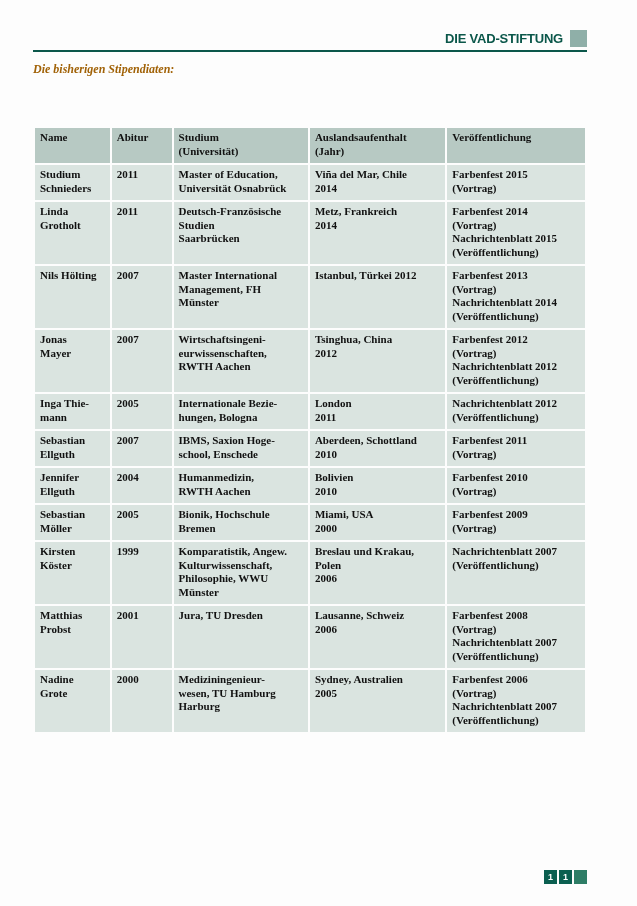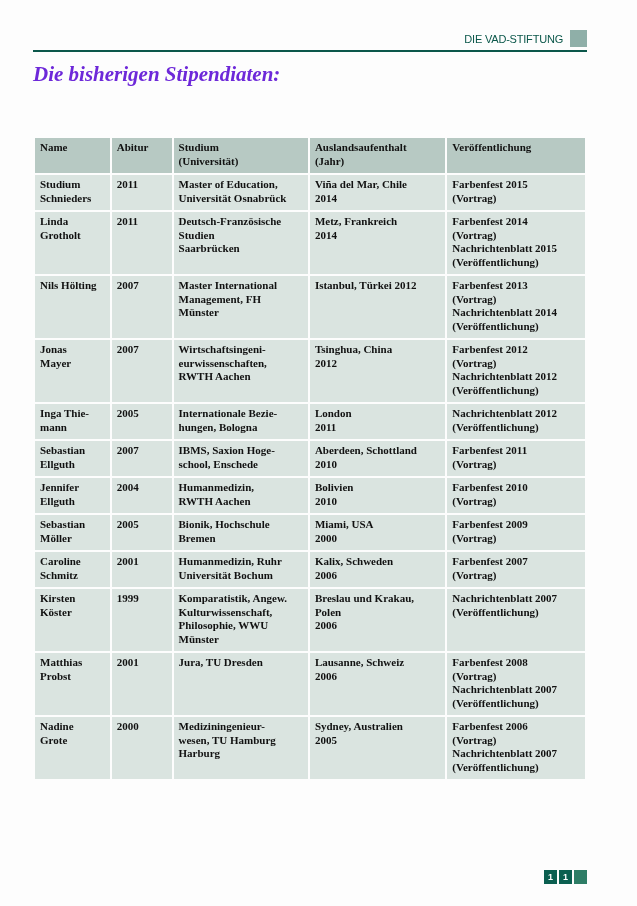--- a/index.html
+++ b/index.html
@@ -31,44 +31,44 @@
   
   .brand-row {
     display: flex;
     justify-content: flex-end;
     align-items: center;
     padding-top: 30px;
     gap: 7px;
   }
   .brand-title {
     font-family: "Liberation Sans", sans-serif;
-    font-weight: normal;
-    font-size: 11px;
+    font-weight: bold;
+    font-size: 13px;
     letter-spacing: -0.2px;
     color: var(--brand_green);
     white-space: nowrap;
     text-align: right;
   }
   .brand-square {
     width: 17px;
     height: 17px;
     background: var(--square_green);
   }
   .header-rule {
     margin-top: 3px;
     height: 2px;
     background: var(--brand_green);
   }
   
   .doc-title {
     margin-top: 10px;
-    font-size: 21px;
+    font-size: 12px;
     font-weight: bold;
     font-style: italic;
-    color: #6d28d9;
+    color: #a16207;
   }
   
   table.stipendiaten {
     margin-top: 49px;
     width: 554px;
     border-collapse: collapse;
     table-layout: fixed;
   }
   table.stipendiaten th,
   table.stipendiaten td {
@@ -230,31 +230,20 @@
 Möller</td>
         <td>2005</td>
         <td>Bionik, Hochschule
 Bremen</td>
         <td>Miami, USA
 2000</td>
         <td>Farbenfest 2009
 (Vortrag)</td>
       </tr>
           <tr>
-        <td>Caroline
-Schmitz</td>
-        <td>2001</td>
-        <td>Humanmedizin, Ruhr
-Universität Bochum</td>
-        <td>Kalix, Schweden
-2006</td>
-        <td>Farbenfest 2007
-(Vortrag)</td>
-      </tr>
-          <tr>
         <td>Kirsten
 Köster</td>
         <td>1999</td>
         <td>Komparatistik, Angew.
 Kulturwissenschaft,
 Philosophie, WWU
 Münster</td>
         <td>Breslau und Krakau,
 Polen
 2006</td>

